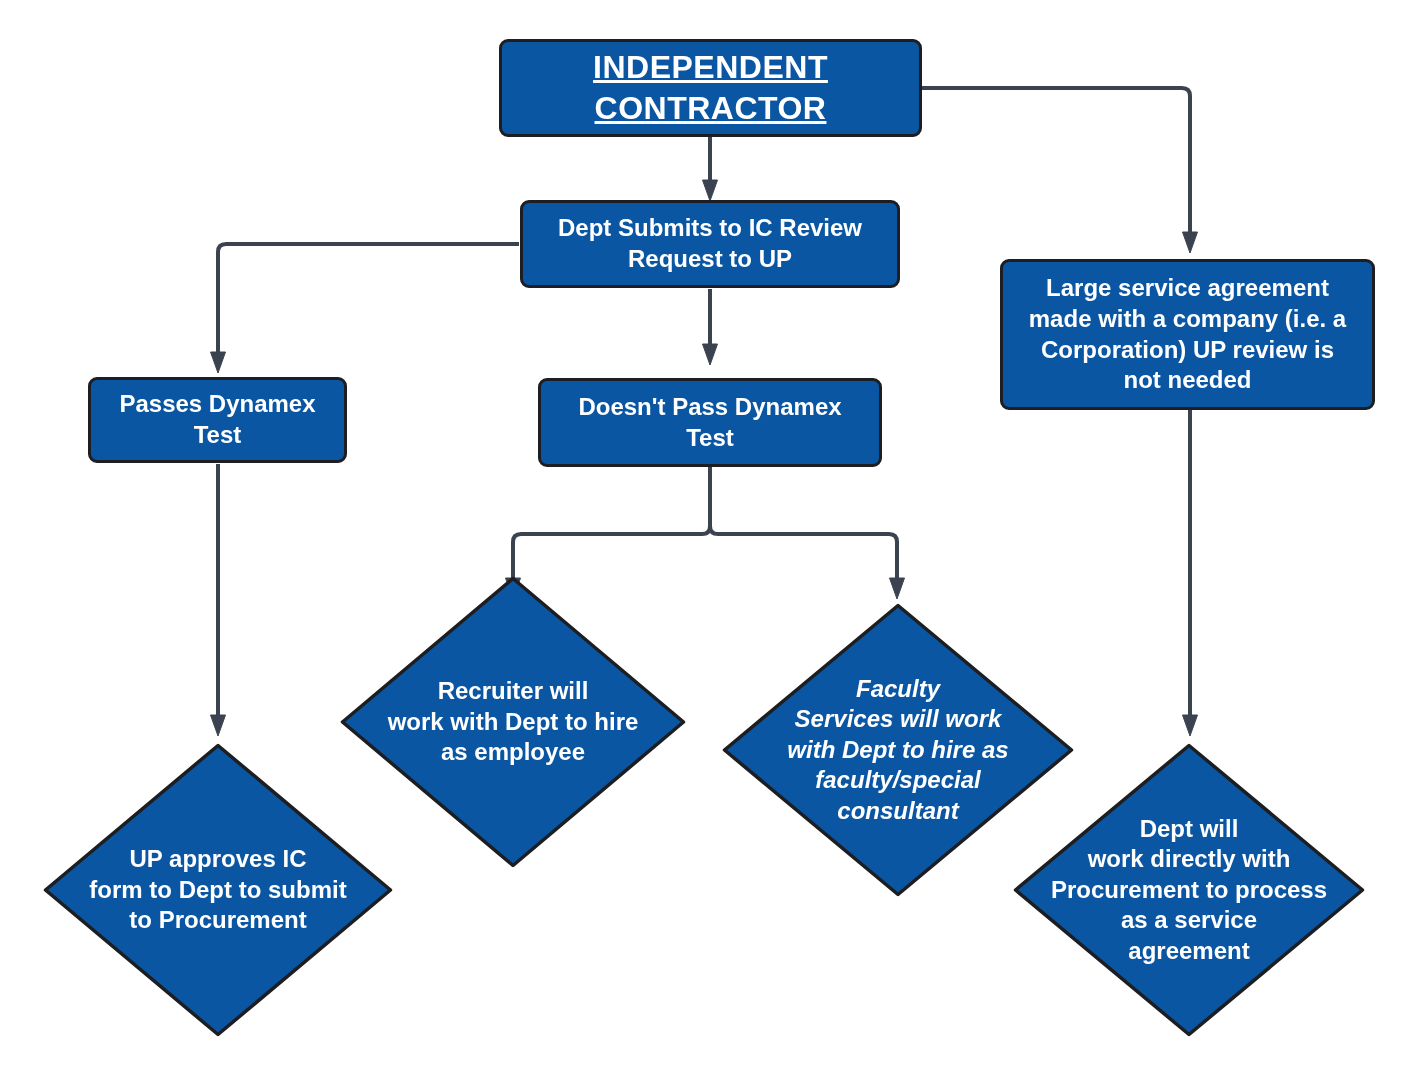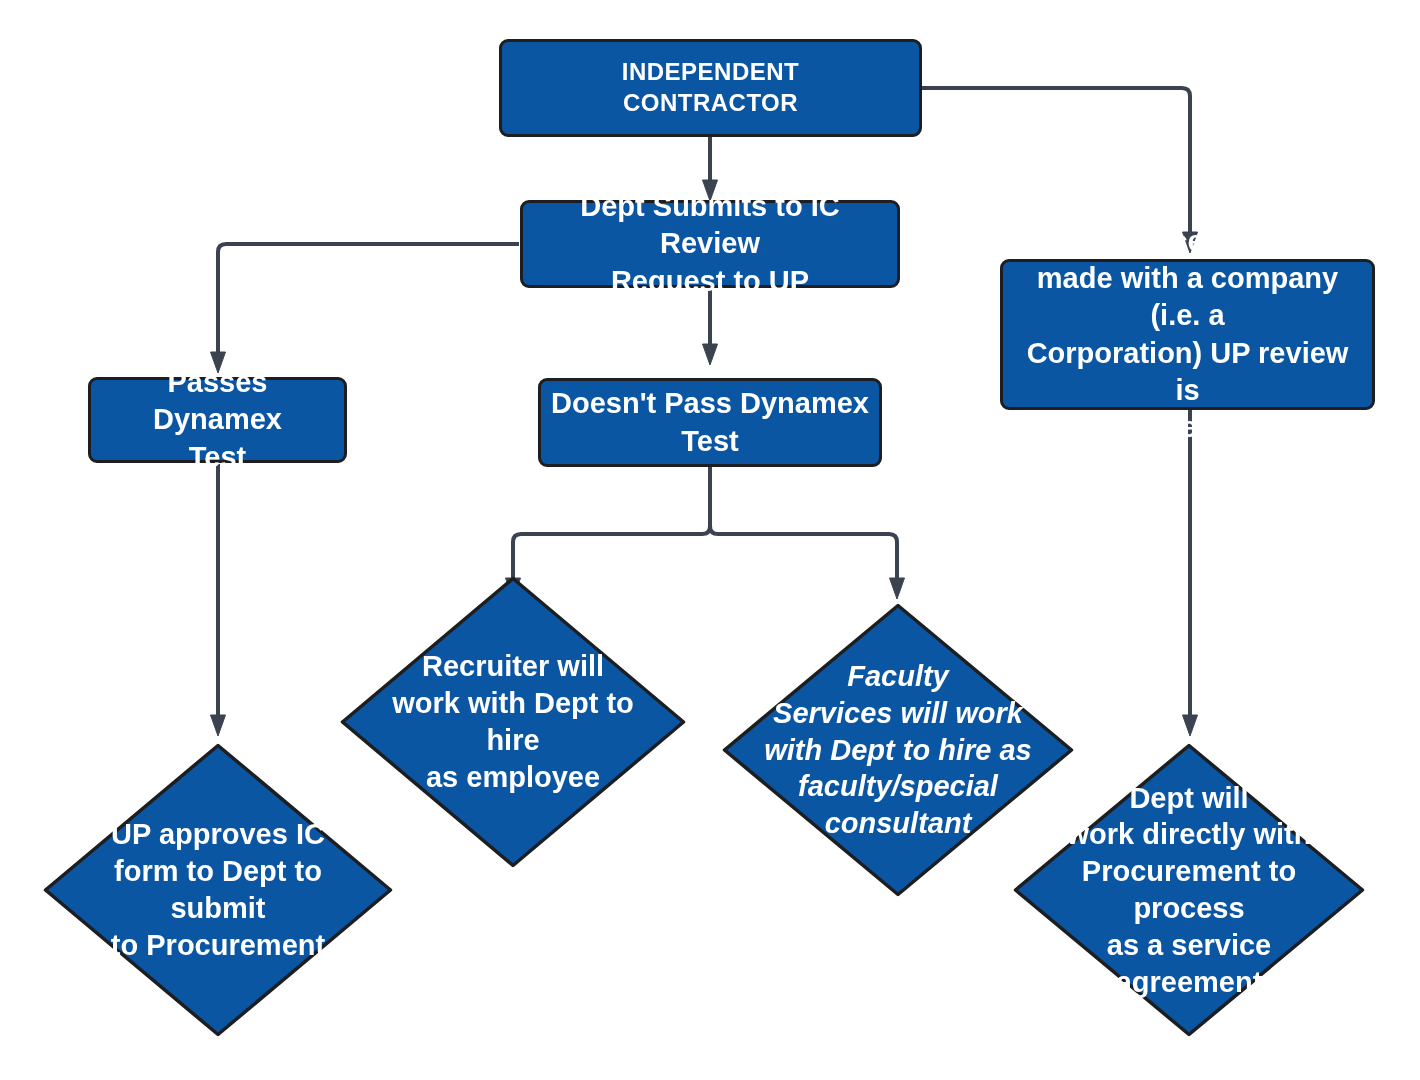--- a/index.html
+++ b/index.html
@@ -38,22 +38,22 @@
     border:3px solid var(--node-border);
     border-radius:9px;
     padding:4px 10px;
     line-height:1.28;
   }
   .diamond-node{background:transparent;border:none;}
   .diamond-node svg{position:absolute;left:0;top:0;width:100%;height:100%;}
   .diamond-node .dlabel{
     position:relative;z-index:2;width:84%;line-height:1.27;white-space:pre-line;
   }
-  .fs-title{font-size:24px;letter-spacing:.5px;}
-  .fs-body{font-size:29px;}
+  .fs-title{font-size:32px;letter-spacing:.5px;text-decoration:underline;}
+  .fs-body{font-size:24px;}
 </style>
 </head>
 <body>
 
 <div class="canvas">
 
   <svg class="edges" viewBox="0 0 1420 1080" aria-hidden="true">
 
     <path d="M710,137 L710,180"></path>
     <polygon points="710,201 702.5,180 717.5,180"></polygon>

